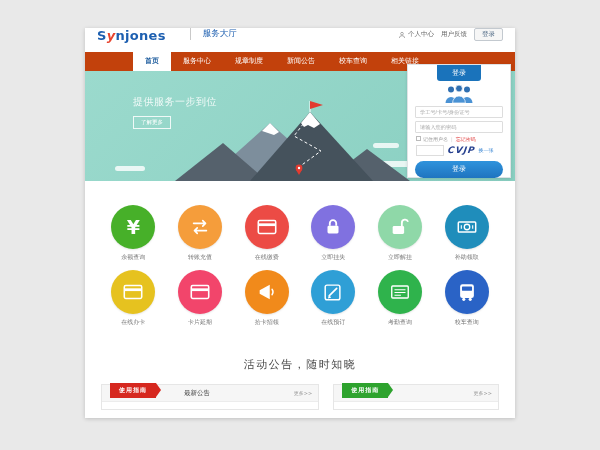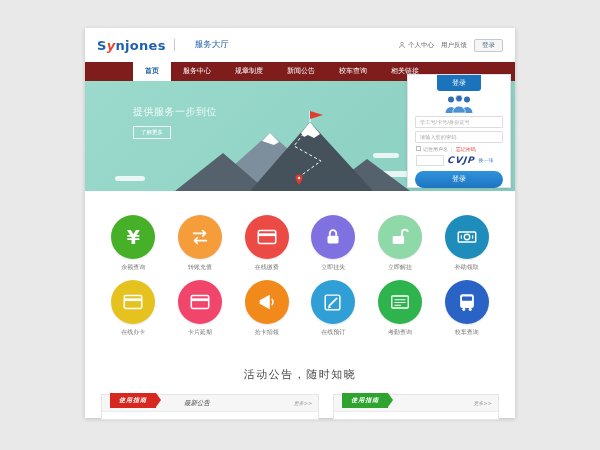--- a/index.html
+++ b/index.html
@@ -2,24 +2,24 @@
 <html><head>
 <meta charset="utf-8">
 <style>
   * { margin:0; padding:0; box-sizing:border-box; }
   html,body { width:600px; height:450px; overflow:hidden; background:#e9e9e9;
     font-family:"DejaVu Sans", sans-serif; }
   .page { position:absolute; left:85px; top:28px; width:430px; height:390px;
     background:#fff; box-shadow:0 1px 4px rgba(0,0,0,.18); }
 
   
-  .hdr { height:34px; display:flex; align-items:center; padding:0 12px; background:#fff; }
+  .hdr { height:24px; display:flex; align-items:flex-start; padding:0 12px; background:#fff; }
   .logo { font-size:13px; font-weight:bold; color:#1d5fb0; letter-spacing:.3px; }
   .logo .y { color:#e8442e; font-style:italic; }
-  .logo-suffix { font-size:8.5px; color:#1d5fb0; margin-left:8px; padding-left:20px;
+  .logo-suffix { font-size:8.5px; color:#1d5fb0; margin-left:24px; padding-left:12px;
     border-left:1px solid #c9c9c9; }
   .hdr-right { margin-left:auto; display:flex; align-items:center; gap:7px; }
   .hdr-link { font-size:6.5px; color:#666; cursor:pointer; display:flex; align-items:center; gap:2px; }
   .hdr-btn { font-size:6.5px; color:#44607e; background:#f6f6f6; border:1px solid #c3c9cf;
     border-radius:2px; padding:1px 7px; cursor:pointer; }
 
   
   .nav { height:19px; background:#1a5a9c; display:flex; align-items:stretch; padding-left:12px; }
   .nav-item { font-size:7px; color:#fff; padding:0 12px; line-height:19px; cursor:pointer; }
   .nav-item.active { background:#fff; color:#1a5a9c; font-weight:bold; }
@@ -63,21 +63,21 @@
   .c { width:44px; height:44px; border-radius:50%; margin:0 auto 4px; display:flex;
     align-items:center; justify-content:center; color:#fff; box-shadow:0 1px 2px rgba(0,0,0,.1); }
   .c .uni { font-size:19px; font-weight:bold; line-height:1; }
   .svc-label { font-size:6px; color:#777; }
   .more-btn { display:block; width:66px; margin:11px auto 0; background:#f2682a; color:#fff;
     font-size:6.5px; text-align:center; padding:4px 0; border-radius:3px; cursor:pointer; }
 
   
   .ann { margin-top:30px; }
   .ann-title { text-align:center; font-size:11px; color:#4a4a4a; letter-spacing:1.5px; }
-  .ann-row { display:flex; margin:12px 16px 0; gap:14px;font-style:italic; }
+  .ann-row { display:flex; margin:12px 16px 0; gap:14px; }
   .panel { background:#fff; border:1px solid #e6e6e6; height:26px; position:relative; }
   .panel.left { flex:1.32; } .panel.right { flex:1; }
   .panel-strip { height:17px; background:#f6f6f6; border-bottom:1px solid #ececec;
     display:flex; align-items:center; }
   .ribbon { position:absolute; left:8px; top:-2px; height:15px; padding:0 9px; color:#fff;
     font-size:6px; font-weight:bold; display:flex; align-items:center; letter-spacing:1px;
     cursor:pointer; }
   .ribbon:after { content:""; position:absolute; right:-5px; top:0; border-style:solid;
     border-width:7.5px 5px 7.5px 0; border-color:transparent; }
   .ribbon.red { background:#d6281f; } .ribbon.red:after { border-left:5px solid #d6281f; border-right:0; right:-5px; }
@@ -101,21 +101,21 @@
           </svg>
         <span>个人中心</span>
       </span>
       <span class="hdr-link">
           <span>用户反馈</span>
         </span>
       <span class="hdr-btn">登录</span>
     </div>
   </div>
 
-  <div class="nav" style="background: #7f1d1d; padding-left: 48px;">
+  <div class="nav" style="background: #c2410c; padding-left: 48px;">
     <span class="nav-item active">首页</span>
     <span class="nav-item">服务中心</span>
     <span class="nav-item">规章制度</span>
     <span class="nav-item">新闻公告</span>
     <span class="nav-item">校车查询</span>
     <span class="nav-item">相关链接</span>
   </div>
 
   <div class="hero">
     <div class="hero-text">

